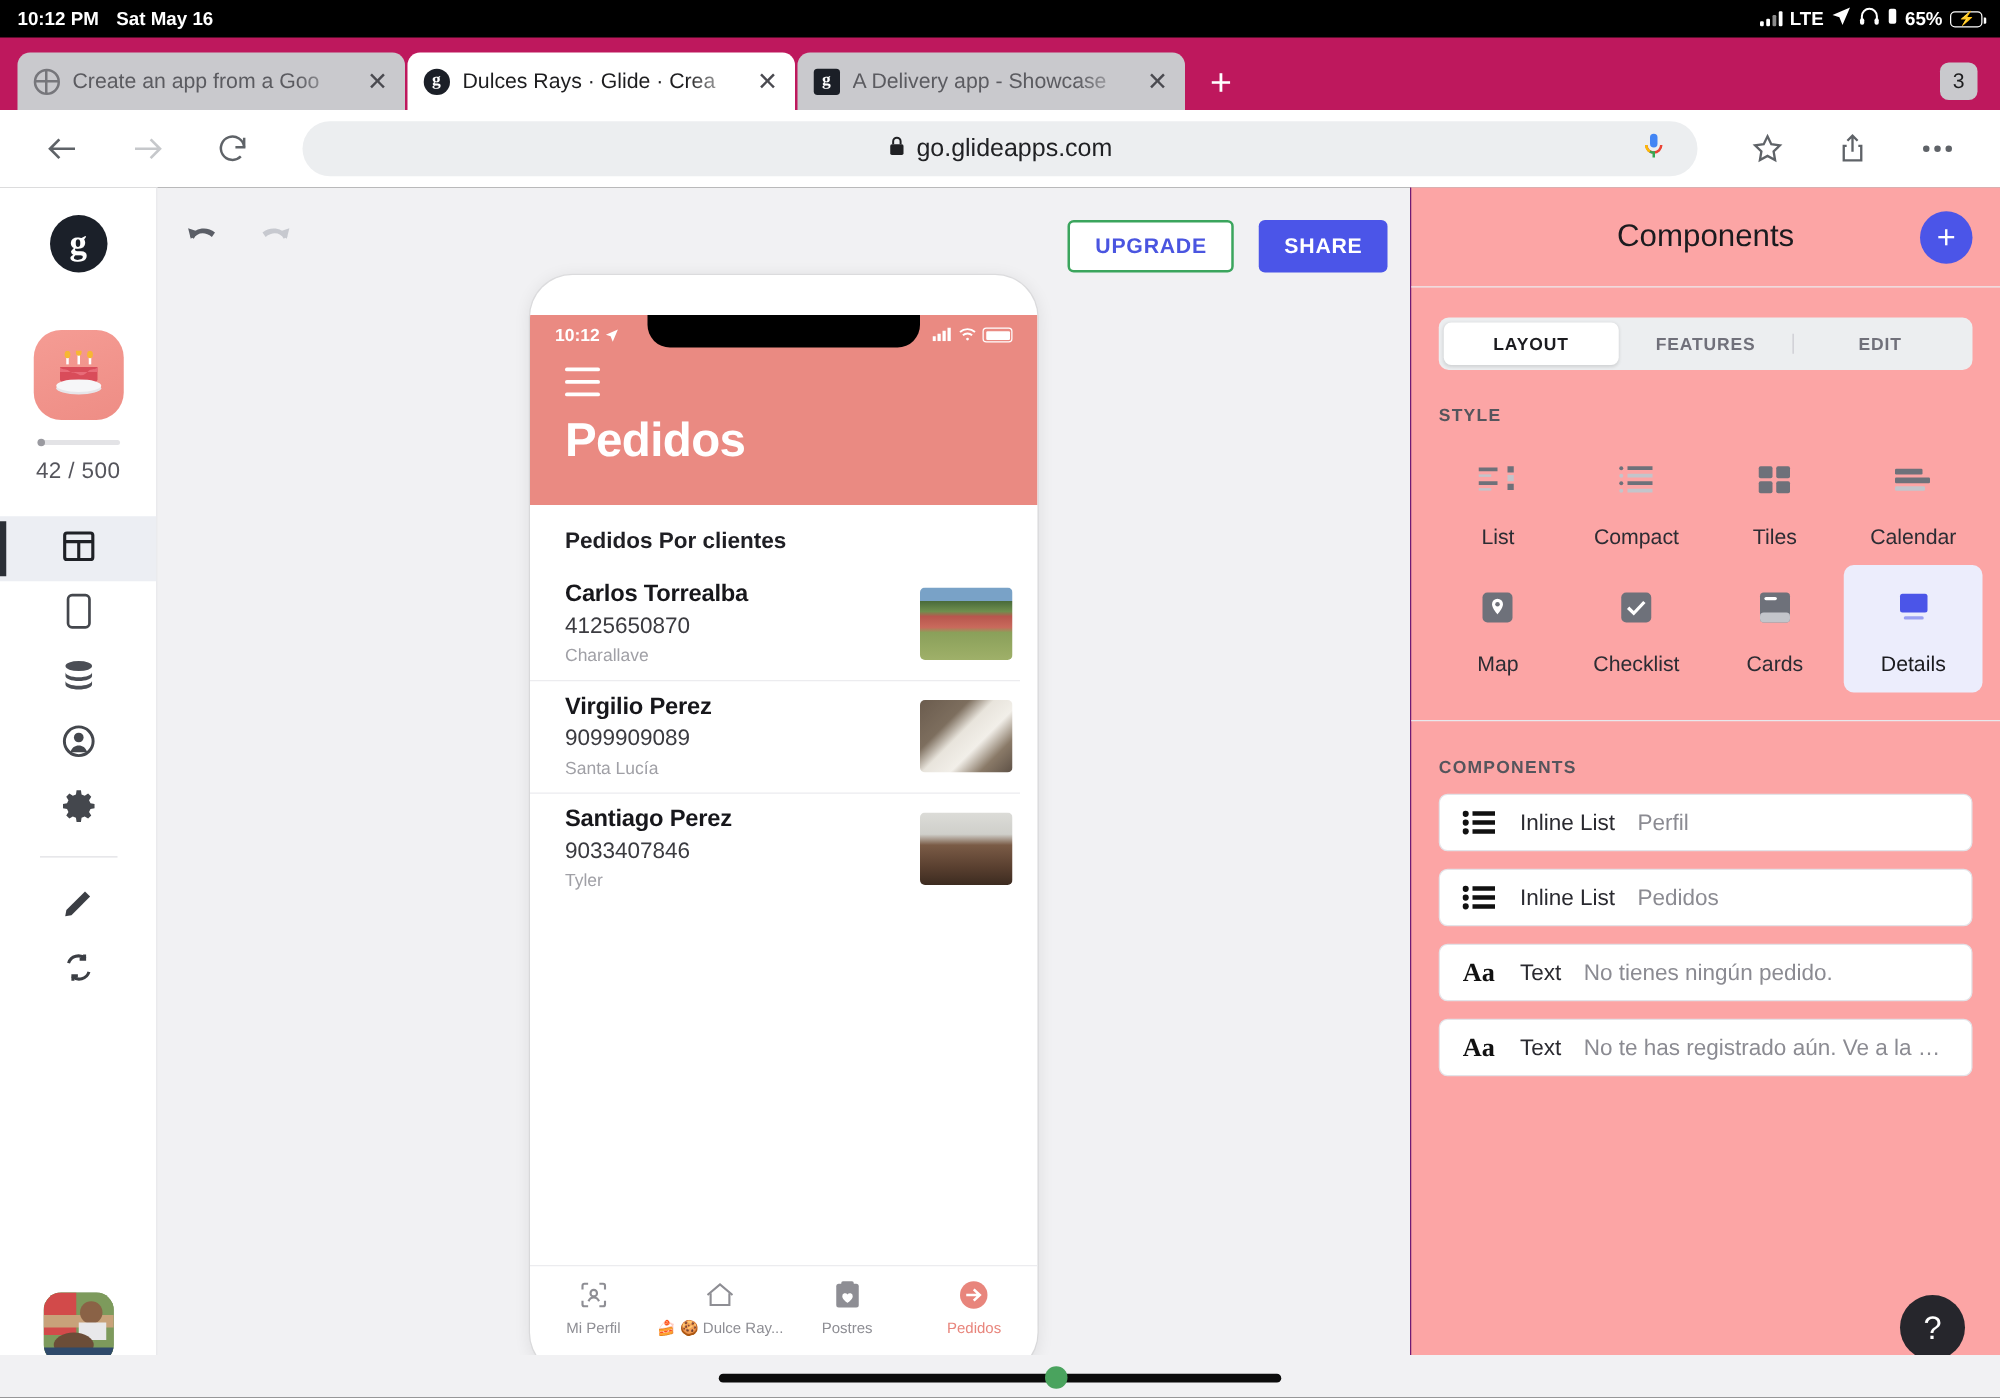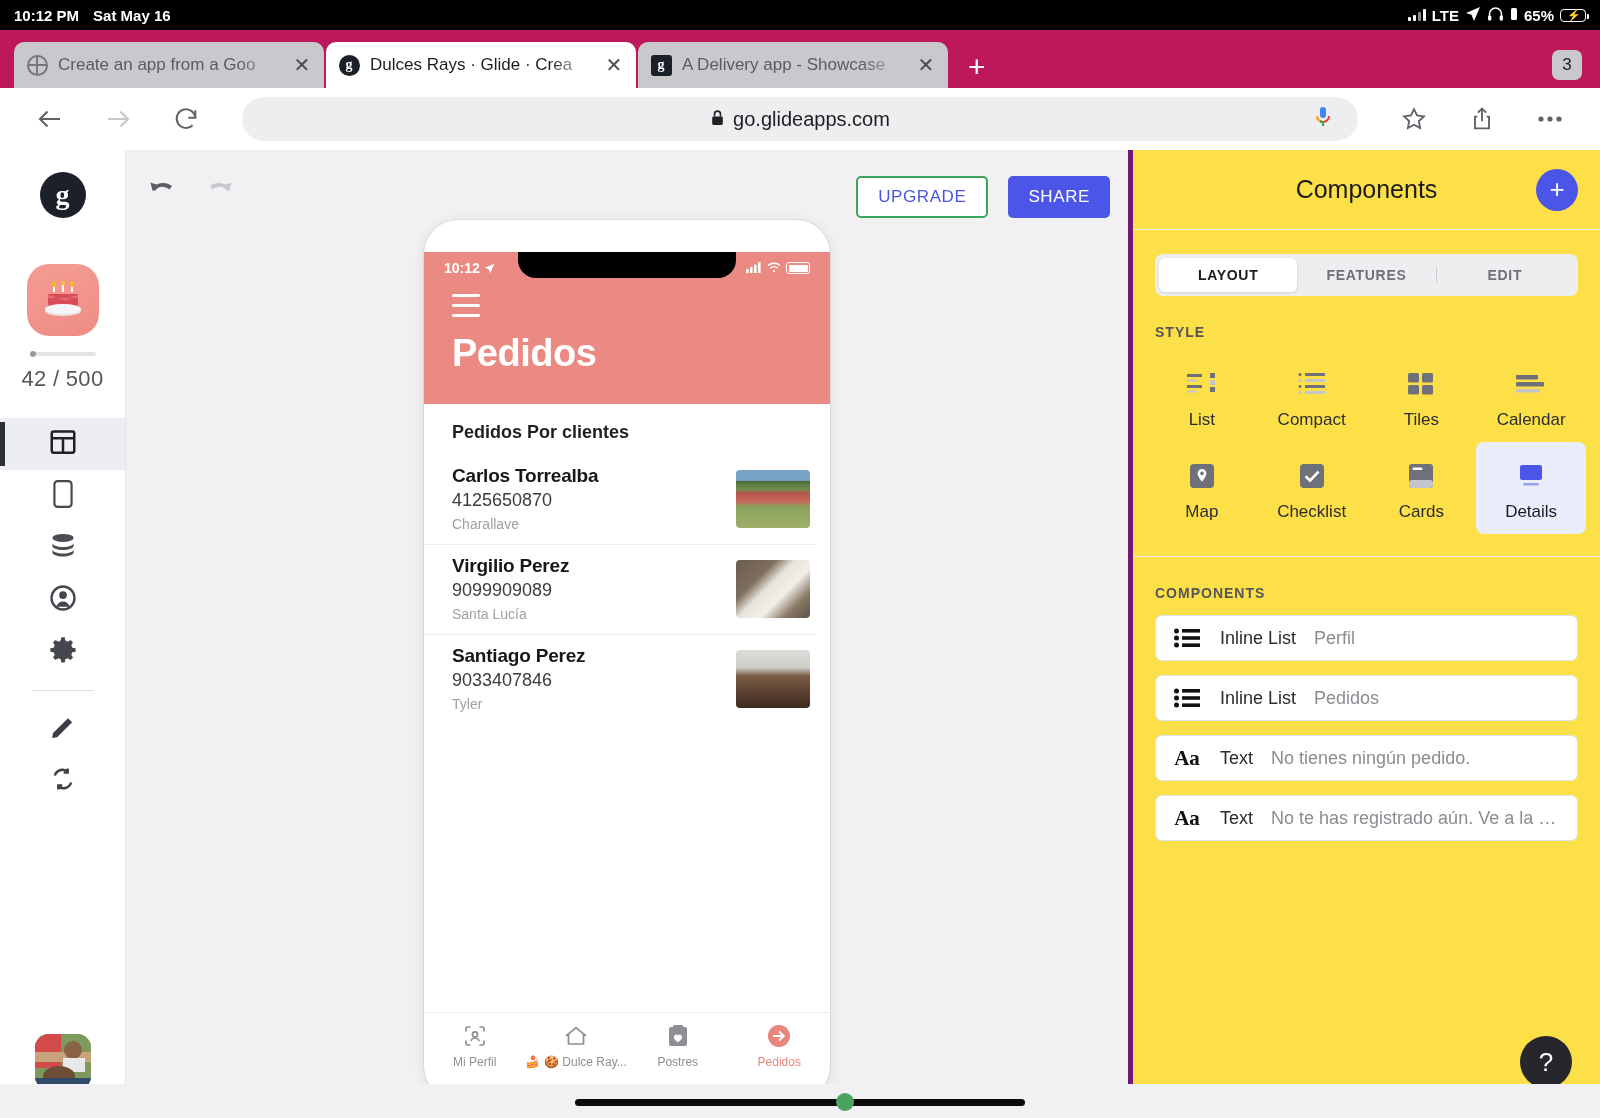--- a/index.html
+++ b/index.html
@@ -81,37 +81,37 @@
   .glide-logo { width: 46px; height: 46px; border-radius: 50%; background: #1b2029; color: #fff;
     display:flex;align-items:center;justify-content:center;font-size:28px;font-weight:700;font-family:"Liberation Serif",serif; }
   .app-icon {
     width: 72px; height: 72px; border-radius: 22px; margin-top: 46px;
     background: linear-gradient(160deg,#f59c94,#ee8d85); position: relative; overflow: hidden;
   }
   .cake { position: absolute; left: 50%; top: 54%; transform: translate(-50%,-50%); }
   .progress-wrap { margin-top: 16px; width: 66px; }
   .progress { height: 4px; background: #e3e3e6; border-radius: 2px; position: relative; }
   .progress .knob { position: absolute; left: 0; top: -1px; width: 6px; height: 6px; border-radius: 50%; background: #9a9aa0; }
-  .quota { font-size: 22px; color: #55555c; margin-top: 10px; letter-spacing: .3px; }
+  .quota { font-size: 18px; color: #55555c; margin-top: 10px; letter-spacing: .3px; }
   .rail-items { margin-top: 26px; width: 100%; }
   .rail-item { height: 52px; display: flex; align-items: center; justify-content: center; position: relative; color: #3c4043; }
   .rail-item.active { background: #eceef3; }
   .rail-item.active::before { content:""; position: absolute; left: 0; top: 4px; bottom: 4px; width: 5px; background: #2b2f36; }
   .rail-sep { width: 62px; height: 1px; background: #e0e0e4; margin: 12px auto; }
   .rail-avatar {
     position: absolute; bottom: 26px; left: 50%; transform: translateX(-50%);
     width: 56px; height: 56px; border-radius: 14px; overflow: hidden; background: #6f8d52;
   }
   
   .canvas { flex: 1; position: relative; }
   .canvas-top { display: flex; align-items: center; padding: 26px 22px 0 22px; }
   .undo-redo { display: flex; gap: 26px; }
   .topbtns { position: absolute; right: 18px; top: 26px; display: flex; gap: 20px; align-items: center; }
   .btn {
-    height: 42px; padding: 0 20px; border-radius: 5px; font-size: 17px; font-weight: 400;
+    height: 42px; padding: 0 20px; border-radius: 5px; font-size: 17px; font-weight: 700;
     letter-spacing: .6px; display: flex; align-items: center; justify-content: center; cursor: pointer;
   }
   .btn-upgrade { background: #fff; border: 2px solid #3ba55d; color: #4a55e0; }
   .btn-share { background: #4b55e8; color: #fff; border: none; }
   
   .phone {
     position: absolute; left: 50%; transform: translateX(-50%); top: 70px;
     width: 406px; height: 880px; background: #fff; border-radius: 34px;
     box-shadow: 0 0 0 1px rgba(0,0,0,.06), 0 2px 14px rgba(0,0,0,.09); overflow: hidden;
   }
@@ -135,34 +135,34 @@
   .ph-row .thumb { width: 74px; height: 58px; border-radius: 4px; overflow: hidden; margin-right: 6px; flex: 0 0 74px; }
   .ph-tabbar {
     position: absolute; bottom: 22px; left: 0; right: 0; height: 66px;
     border-top: 1px solid #ececef; display: flex; align-items: center;
   }
   .ph-tab { flex: 1; text-align: center; color: #8e8e94; font-size: 12px; }
   .ph-tab .tico { height: 26px; display: flex; align-items: center; justify-content: center; margin-bottom: 6px; }
   .ph-tab.active { color: #e8857c; }
   .home-ind { position: absolute; left: 50%; transform: translateX(-50%); bottom: 8px; width: 140px; height: 5px; background: #111; border-radius: 3px; }
   
-  .panel { width: 472px; background: #fde047; border-left: 5px solid #701a75; position: relative; }
+  .panel { width: 472px; background: #fca5a5; border-left: 1px solid #701a75; position: relative; }
   .panel-head { height: 80px; display: flex; align-items: center; justify-content: center; position: relative; border-bottom: 1px solid #ececef; }
   .panel-head h2 { font-size: 25px; font-weight: 400; color: #1b1b1f; }
   .add-fab { position: absolute; right: 22px; top: 50%; transform: translateY(-50%); width: 42px; height: 42px; border-radius: 50%; background: #4b55e8; color: #fff; display: flex; align-items: center; justify-content: center; font-size: 26px; font-weight: 300; }
   .seg { margin: 24px 22px 0 22px; background: #eceef0; border-radius: 8px; height: 42px; display: flex; padding: 4px; }
   .seg .s { flex: 1; display: flex; align-items: center; justify-content: center; font-size: 14px; font-weight: 700; letter-spacing: .7px; color: #70707a; border-radius: 6px; position: relative;}
   .seg .s.active { background: #fff; color: #1b1b1f; box-shadow: 0 1px 3px rgba(0,0,0,.12); }
   .seg .s.div::before { content:""; position:absolute; left:0; top:9px; bottom:9px; width:1px; background:#c9c9cf; }
   .sect-label { font-size: 14px; font-weight: 700; letter-spacing: 1px; color: #55555c; padding: 28px 0 0 22px; }
   .style-grid { display: grid; grid-template-columns: repeat(4,1fr); padding: 10px 14px 0 14px; }
   .style-cell { padding: 14px 0 12px; border-radius: 8px; text-align: center; }
   .style-cell.sel { background: #ecedfc; }
   .style-cell .sico { height: 40px; display: flex; align-items: center; justify-content: center; }
-  .style-cell .slbl { font-size: 17px; color: #2c2c33; margin-top: 6px; }
+  .style-cell .slbl { font-size: 17px; color: #2c2c33; margin-top: 16px; }
   .style-cell.sel .slbl { color: #1b1b1f; }
   .panel-divider { height: 1px; background: #e8e8ec; margin: 22px 0 0 0; }
   .comp-list { padding: 0 22px; }
   .comp-row {
     height: 46px; border: 1px solid #e3e3e8; border-radius: 7px; display: flex;
     align-items: center; gap: 18px; padding: 0 16px; margin-top: 14px; background: #fff; overflow: hidden;
   }
   .comp-row .cico { width: 30px; flex: 0 0 30px; display: flex; align-items: center; justify-content: center; color: #111; }
   .comp-row .ckind { font-size: 18px; color: #2a2a30; white-space: nowrap; }
   .comp-row .cval { font-size: 18px; color: #8b8b92; white-space: nowrap; overflow: hidden; text-overflow: ellipsis; }

